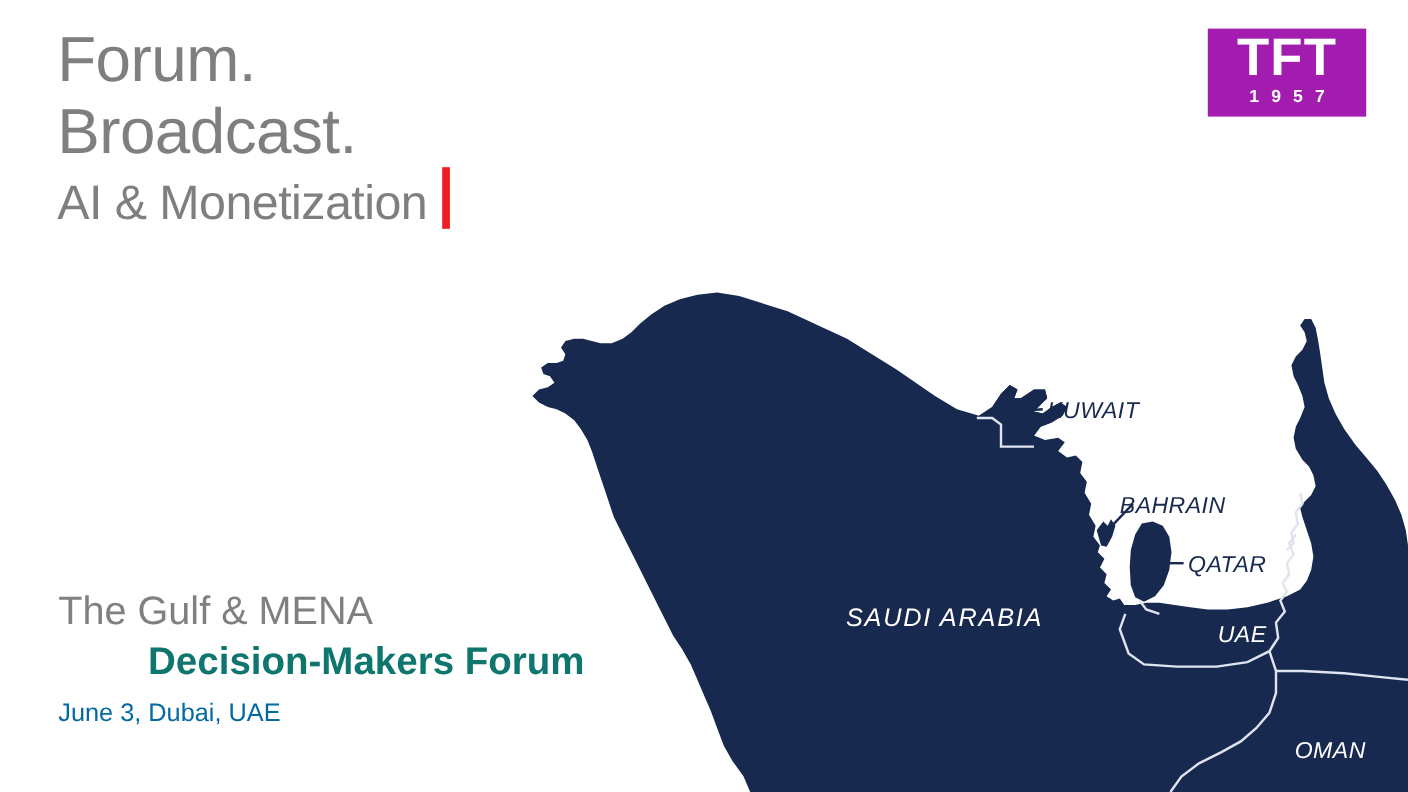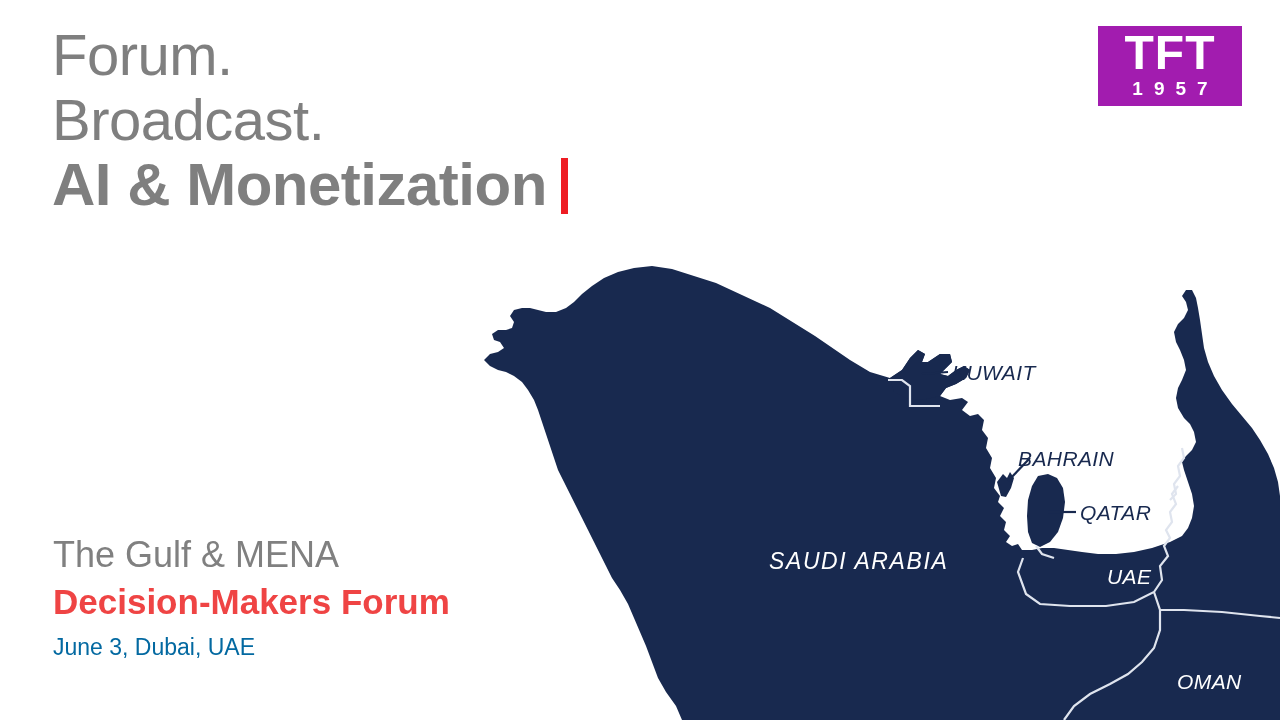--- a/index.html
+++ b/index.html
@@ -25,22 +25,22 @@
   }
   .title-line {
     color: #7f7f7f;
     font-family: "Liberation Sans", sans-serif;
     font-size: 58px;
     line-height: 65px;
     letter-spacing: -0.5px;
     white-space: nowrap;
   }
   .title-line.bold {
-    font-weight: bold;
-    font-size: 60px;
+    font-weight: normal;
+    font-size: 44px;
   }
   .cursor-bar {
     display: inline-block;
     width: 7px;
     height: 56px;
     background: #ee1c23;
     vertical-align: -9px;
     margin-left: 14px;
   }
 
@@ -52,26 +52,27 @@
     width: 560px;
   }
   #event-eyebrow {
     color: #808080;
     font-size: 36px;
     line-height: 45px;
     font-weight: normal;
     white-space: nowrap;
   }
   #event-name {
-    color: #ef4444;
+    color: #0f766e;
     font-size: 35px;
     line-height: 45px;
     font-weight: bold;
     white-space: nowrap;
     margin-top: 2px;
+    text-align: center;
   }
   #event-date {
     color: #0369a1;
     font-size: 23px;
     line-height: 30px;
     font-weight: normal;
     white-space: nowrap;
     margin-top: 8px;
   }
 
@@ -94,21 +95,21 @@
     color: #ffffff;
     font-weight: bold;
     font-size: 48px;
     line-height: 50px;
     letter-spacing: 1px;
     font-family: "Liberation Sans", sans-serif;
   }
   #logo-year {
     color: #ffffff;
     font-weight: bold;
-    font-size: 19px;
+    font-size: 16px;
     line-height: 22px;
     letter-spacing: 11px;
     text-indent: 11px;
     font-family: "Liberation Sans", sans-serif;
     text-align: center;
   }
 
   
   #map-wrap {
     position: absolute;

